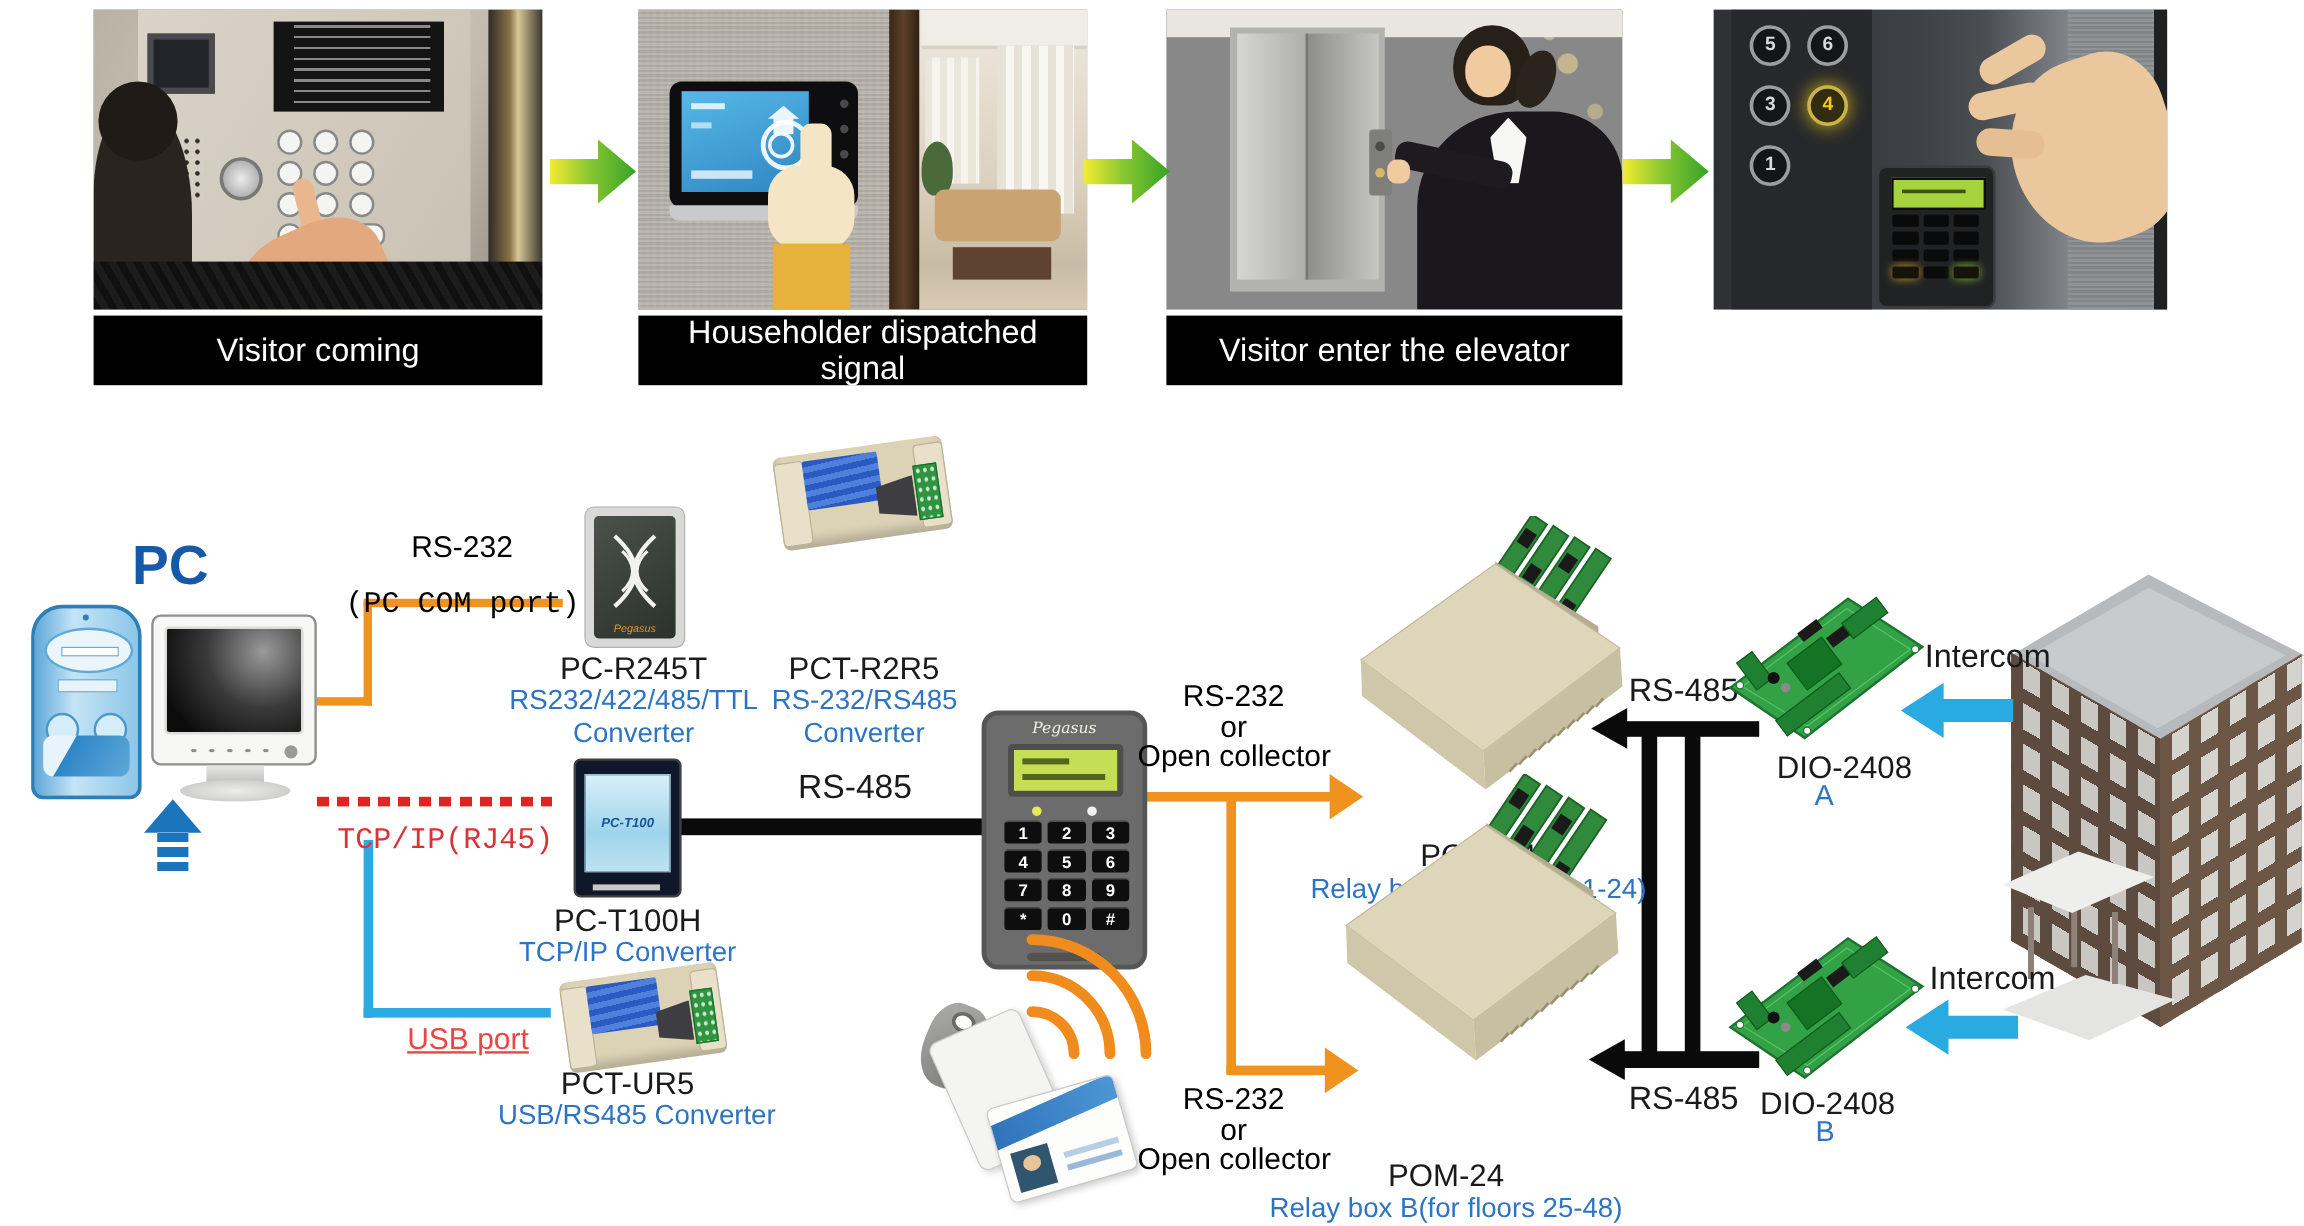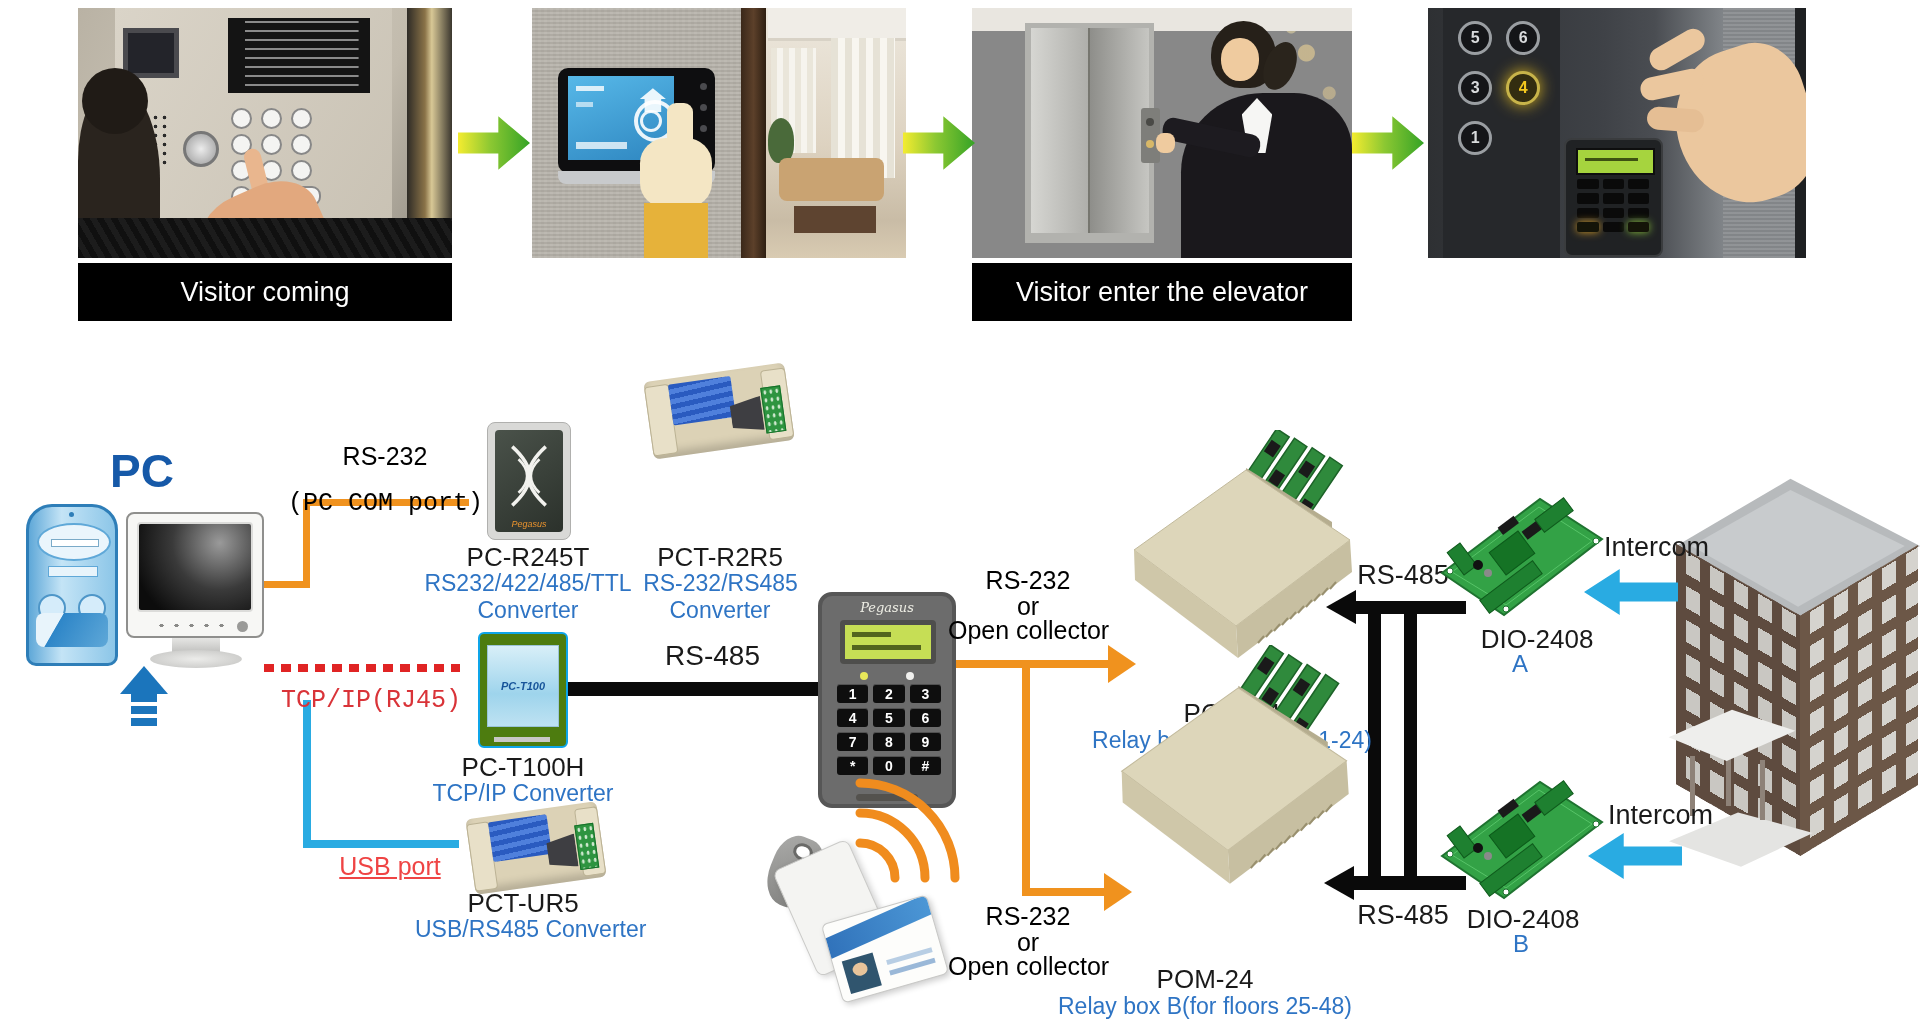--- a/index.html
+++ b/index.html
@@ -51,21 +51,21 @@
   
   .r245{position:absolute;background:#D9D9D7;border:1px solid #B0B0AE;border-radius:8px;}
   .r245 .face{position:absolute;left:7px;top:7px;right:7px;bottom:7px;border-radius:4px;background:linear-gradient(145deg,#4A524A,#2B312B);}
   .r245 .brand{position:absolute;left:0;right:0;bottom:3px;text-align:center;color:#E8922E;font-size:9px;font-style:italic;}
   .conv{position:absolute;background:#DCD2B6;border-radius:6px;box-shadow:inset 0 -6px 8px rgba(0,0,0,.18);}
   .conv .fl{position:absolute;top:6%;width:16%;height:88%;background:#E8E0C8;border:1px solid #BBB294;border-radius:4px;}
   .conv .lab{position:absolute;left:17%;top:8%;width:44%;height:52%;background:repeating-linear-gradient(175deg,#2A5BC0 0 5px,#4F80DC 5px 10px);border-radius:2px;}
   .conv .db9{position:absolute;left:58%;top:38%;width:22%;height:44%;background:#3E3E42;clip-path:polygon(0 18%,100% 0,100% 100%,0 82%);}
   .conv .term{position:absolute;left:81%;top:28%;width:13%;height:56%;background:#2E9440;border:1px solid #17702A;
               background-image:radial-gradient(#CFE8CF 1.2px,transparent 1.7px);background-size:6px 8px;}
-  .t100{position:absolute;background:#4d7c0f;border:2px solid #0ea5e9;border-radius:6px;box-sizing:border-box;}
+  .t100{position:absolute;background:#0f172a;border:2px solid #404040;border-radius:6px;box-sizing:border-box;}
   .t100 .scr{position:absolute;left:7px;top:11px;right:7px;height:80px;background:linear-gradient(180deg,#D8EFF8 0%,#9ED4EC 60%,#BEE2F2 100%);border:1px solid #9AC4D8;
              display:flex;align-items:center;justify-content:center;}
   .t100 .nm{color:#17549A;font-size:11px;font-weight:bold;font-style:italic;}
   .t100 .ft{position:absolute;left:14px;bottom:4px;width:56px;height:5px;background:#C8C8C6;}
   
   .kpad{position:absolute;background:#6C6C6C;border:4px solid #565656;border-radius:14px;box-sizing:border-box;}
   .kpad .brand{position:absolute;top:4px;left:0;right:0;text-align:center;color:#EDEDE4;font-size:13px;font-style:italic;font-family:"DejaVu Serif",serif;}
   .kpad .lcdf{position:absolute;left:18px;top:24px;width:96px;height:44px;background:#4E4E4C;border-radius:4px;}
   .kpad .lcd{position:absolute;left:5px;top:5px;right:5px;bottom:5px;background:#C6DE55;}
   .kpad .l1,.kpad .l2{position:absolute;height:5px;background:#52641E;}
@@ -207,20 +207,23 @@
       </div>
     </div>
     <div class="ph-el" style="left:66%;top:16%;width:36%;height:62%;background:#EBC79E;border-radius:60% 40% 50% 60%;transform:rotate(-18deg);"></div>
     <div class="ph-el" style="left:58%;top:12%;width:16%;height:9%;background:#EBC79E;border-radius:12px;transform:rotate(-30deg);"></div>
     <div class="ph-el" style="left:56%;top:26%;width:17%;height:9%;background:#EBC79E;border-radius:12px;transform:rotate(-12deg);"></div>
     <div class="ph-el" style="left:58%;top:40%;width:15%;height:9%;background:#E5BE94;border-radius:12px;transform:rotate(4deg);"></div>
   </div>
 
   <div class="cap" style="left:78px;top:263px;width:374px;height:58px;">
       <span>Visitor coming</span>
+    </div>
+  <div class="cap" style="left:532px;top:263px;width:374px;height:58px;">
+      <span>Householder dispatched signal</span>
     </div>
   <div class="cap" style="left:972px;top:263px;width:380px;height:58px;">
       <span>Visitor enter the elevator</span>
     </div>
 
   <div class="garrow" style="left:458px;top:114px;width:72px;height:58px;"></div>
   <div class="garrow" style="left:903px;top:114px;width:72px;height:58px;"></div>
   <div class="garrow" style="left:1352px;top:114px;width:72px;height:58px;"></div>
 
   <div class="oline" style="left:264px;top:581px;width:46px;height:7px;"></div>

